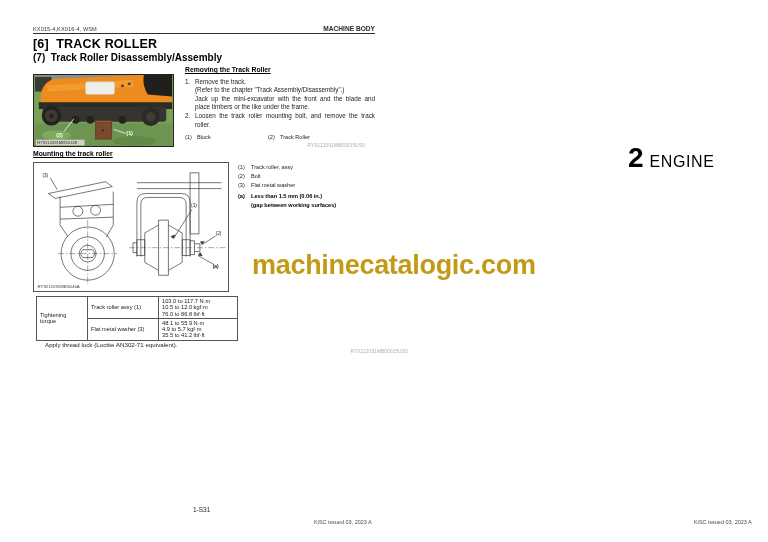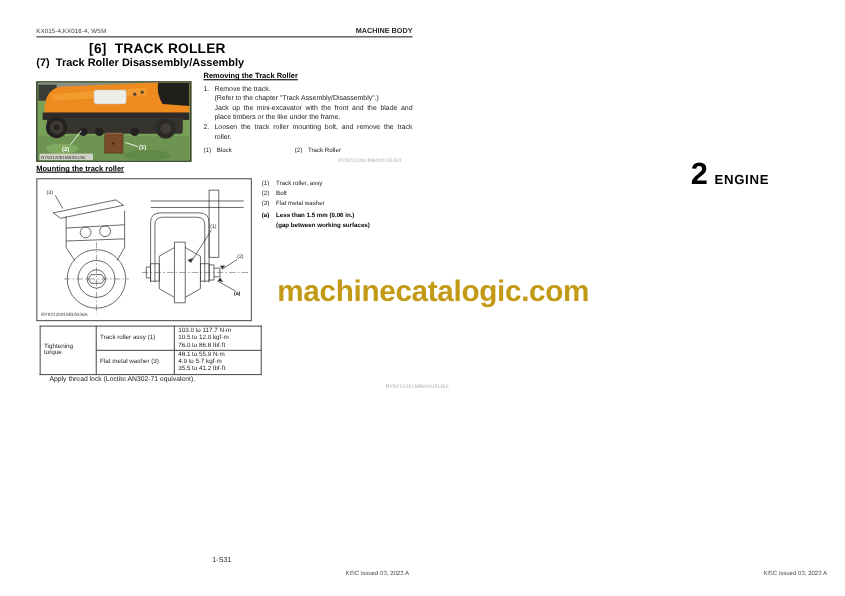--- a/index.html
+++ b/index.html
@@ -9,21 +9,21 @@
     font-family:"Liberation Sans", sans-serif; color:#1a1a1a; overflow:hidden;
   }
   .abs { position:absolute; }
 
   
   .hdr-left  { left:33px; top:26px; font-size:5.6px; color:#3a3a3a; letter-spacing:.1px; }
   .hdr-right { left:33px; top:25px; width:342px; text-align:right; font-size:6.6px; font-weight:bold; color:#2a2a2a; }
   .hdr-rule  { left:33px; top:33px; width:342px; height:1px; background:#2f2f2f; }
 
   
-  .title    { left:33px; top:37px; font-size:12.5px; font-weight:bold; color:#000; white-space:pre; letter-spacing:.2px;margin-left:48px; }
+  .title    { left:33px; top:37px; font-size:12.5px; font-weight:bold; color:#000; white-space:pre; letter-spacing:.2px; }
   .subtitle { left:33px; top:52px; font-size:10px;  font-weight:bold; color:#000; white-space:pre; }
 
   
   svg.photo   { left:33px; top:74px;  border:1px solid #222; background:#79a057; }
   svg.diagram { left:33px; top:162px; border:1px solid #555; background:#fff; }
 
   .mounting-heading {
     left:33px; top:150px; font-size:6.8px; font-weight:bold; color:#000;
     text-decoration:underline; text-underline-offset:1px;
   }
@@ -62,21 +62,21 @@
   td.c2 { width:71px; }
   td.c3 { width:79px; }
   table.torque tr { height:20px; }
 
   .thread-note { left:45px; top:341px; font-size:6.2px; color:#1c1c1c; }
   .ref-code-bottom { left:230px; top:349px; width:178px; text-align:right; font-size:4.5px; color:#a8a8a8; letter-spacing:.3px; }
 
   
   .chapter { left:628px; top:142px; display:flex; align-items:baseline; gap:6px; color:#000; }
   .chapter-num { font-size:28px; font-weight:bold; }
-  .chapter-label { font-size:12px; font-weight:bold; letter-spacing:.6px; }
+  .chapter-label { font-size:16px; font-weight:normal; letter-spacing:.6px; }
 
   
   .pagenum { left:193px; top:506px; font-size:6.5px; color:#2a2a2a; }
   .kisc { font-size:5.5px; color:#4a4a4a; }
   .kisc-left  { left:314px; top:519px; }
   .kisc-right { left:694px; top:519px; }
 </style>
 </head>
 <body>
 

